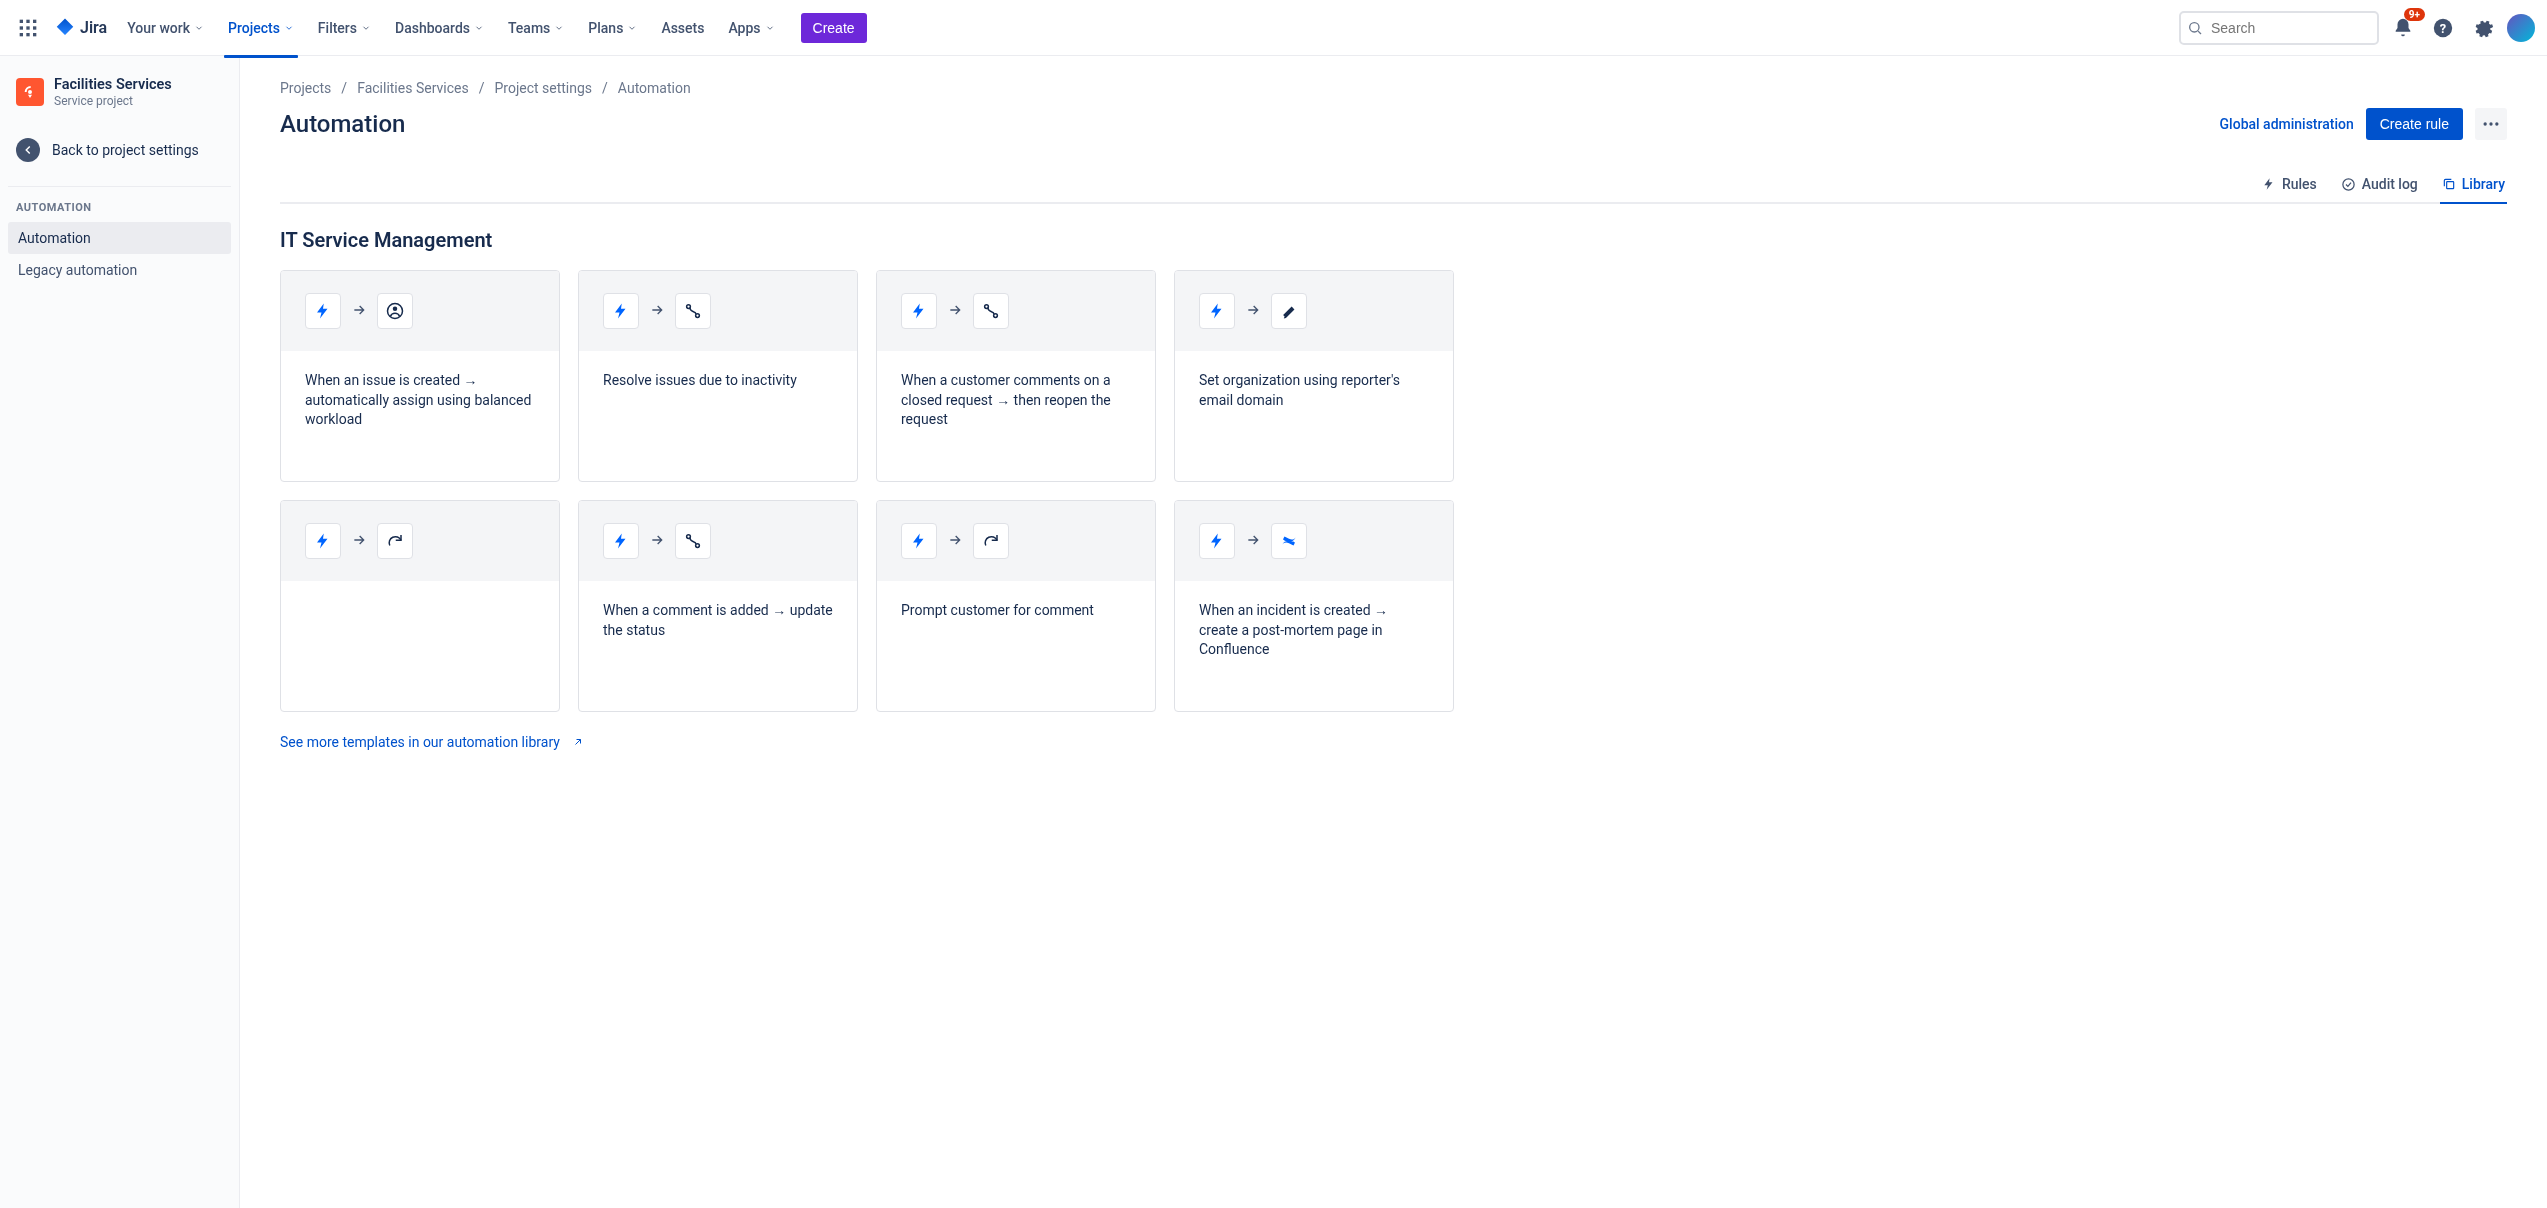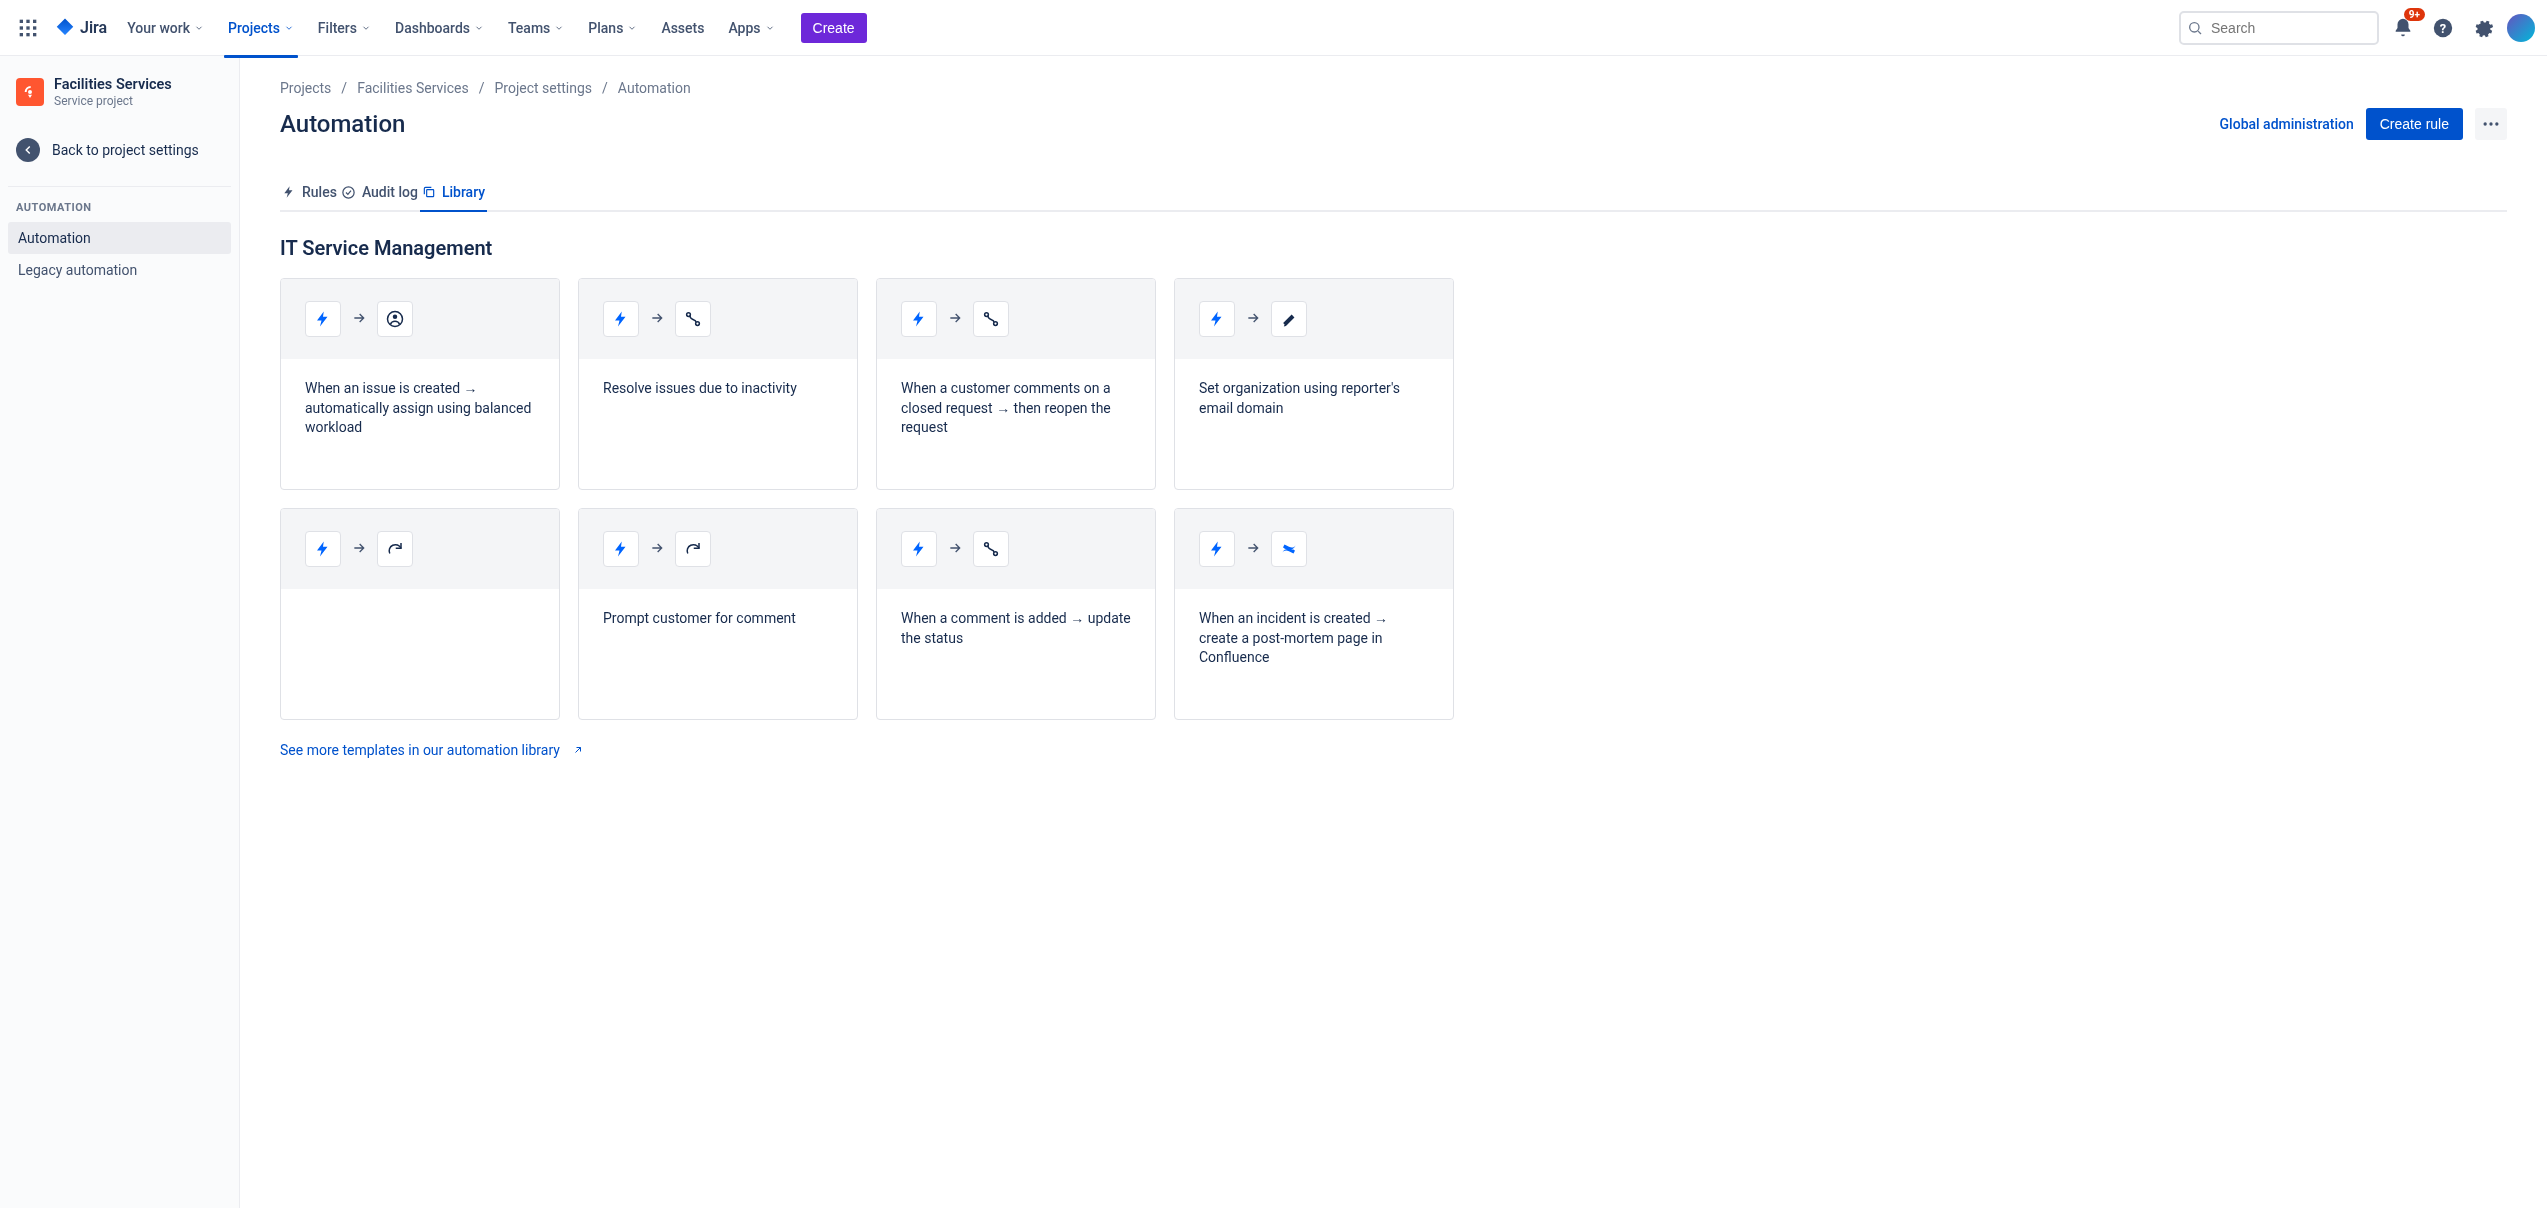--- a/index.html
+++ b/index.html
@@ -42,21 +42,21 @@
 .main { flex: 1; padding: 24px 40px; overflow-y: auto; }
 .breadcrumb { display: flex; align-items: center; gap: 10px; font-size: 14px; color: #6B778C; }
 .breadcrumb a { color: #6B778C; text-decoration: none; cursor: pointer; }
 .page-header { display: flex; align-items: center; margin-top: 12px; }
 .page-title { font-size: 24px; font-weight: 500; color: #172B4D; }
 .header-actions { margin-left: auto; display: flex; align-items: center; gap: 12px; }
 .link-action { color: #0052CC; cursor: pointer; font-weight: 500; }
 .primary-btn { background: #0052CC; color: #fff; border: none; padding: 8px 14px; border-radius: 3px; font-weight: 500; cursor: pointer; font-size: 14px; }
 .more-btn { width: 32px; height: 32px; display: flex; align-items: center; justify-content: center; cursor: pointer; border-radius: 3px; background: #F4F5F7; }
 
-.tabs { display: flex; margin-top: 36px; border-bottom: 2px solid #EBECF0; }
+.tabs { display: flex; gap: 20px; margin-top: 28px; border-bottom: 2px solid #EBECF0; justify-content: flex-end; }
 .tab { display: flex; align-items: center; gap: 6px; padding: 8px 2px 10px; cursor: pointer; color: #42526E; font-weight: 500; position: relative; }
 .tab.active { color: #0052CC; }
 .tab.active::after { content: ""; position: absolute; bottom: -2px; left: 0; right: 0; height: 2px; background: #0052CC; }
 
 .section-title { font-size: 20px; font-weight: 600; margin-top: 24px; margin-bottom: 18px; }
 
 .card-grid { display: grid; grid-template-columns: repeat(4, minmax(0, 280px)); gap: 18px; }
 .card { border: 1px solid #DFE1E6; border-radius: 4px; overflow: hidden; cursor: pointer; height: 212px; display: flex; flex-direction: column; }
 .card-top { background: #F4F5F7; padding: 22px 24px; display: flex; align-items: center; gap: 10px; }
 .card-icon-box { width: 36px; height: 36px; background: #fff; border: 1px solid #DFE1E6; border-radius: 4px; display: flex; align-items: center; justify-content: center; }
@@ -361,49 +361,49 @@
       <div class="card-icon-box">
               <svg width="18" height="18" viewBox="0 0 24 24" fill="#0065FF">
                 <path d="M13 2L4 14h6l-2 8 10-13h-6l1-7z"></path>
               </svg>
             </div>
       <div class="card-arrow"><svg width="16" height="16" viewBox="0 0 24 24" fill="none" stroke="#42526E" stroke-width="2">
                 <path d="M5 12h14M13 6l6 6-6 6"></path>
               </svg></div>
       <div class="card-icon-box">
               <svg width="18" height="18" viewBox="0 0 24 24" fill="none" stroke="#172B4D" stroke-width="2">
-                <path d="M20 11A8 8 0 105 18"></path>
-                <path d="M20 4v7h-7"></path>
-              </svg>
-            </div>
-    </div>
-    <div class="card-body">
-      <div class="card-desc">Prompt customer for comment</div>
-    </div>
-        </div>
-        <div class="card">
-    <div class="card-top">
-      <div class="card-icon-box">
-              <svg width="18" height="18" viewBox="0 0 24 24" fill="#0065FF">
-                <path d="M13 2L4 14h6l-2 8 10-13h-6l1-7z"></path>
-              </svg>
-            </div>
-      <div class="card-arrow"><svg width="16" height="16" viewBox="0 0 24 24" fill="none" stroke="#42526E" stroke-width="2">
-                <path d="M5 12h14M13 6l6 6-6 6"></path>
-              </svg></div>
-      <div class="card-icon-box">
-              <svg width="18" height="18" viewBox="0 0 24 24" fill="none" stroke="#172B4D" stroke-width="2">
                 <circle cx="6" cy="6" r="2.5"></circle>
                 <circle cx="18" cy="18" r="2.5"></circle>
                 <path d="M8 8c0 6 8 4 8 8"></path>
               </svg>
             </div>
     </div>
     <div class="card-body">
       <div class="card-desc">When a comment is added → update the status</div>
+    </div>
+        </div>
+        <div class="card">
+    <div class="card-top">
+      <div class="card-icon-box">
+              <svg width="18" height="18" viewBox="0 0 24 24" fill="#0065FF">
+                <path d="M13 2L4 14h6l-2 8 10-13h-6l1-7z"></path>
+              </svg>
+            </div>
+      <div class="card-arrow"><svg width="16" height="16" viewBox="0 0 24 24" fill="none" stroke="#42526E" stroke-width="2">
+                <path d="M5 12h14M13 6l6 6-6 6"></path>
+              </svg></div>
+      <div class="card-icon-box">
+              <svg width="18" height="18" viewBox="0 0 24 24" fill="none" stroke="#172B4D" stroke-width="2">
+                <path d="M20 11A8 8 0 105 18"></path>
+                <path d="M20 4v7h-7"></path>
+              </svg>
+            </div>
+    </div>
+    <div class="card-body">
+      <div class="card-desc">Prompt customer for comment</div>
     </div>
         </div>
         <div class="card">
     <div class="card-top">
       <div class="card-icon-box">
               <svg width="18" height="18" viewBox="0 0 24 24" fill="#0065FF">
                 <path d="M13 2L4 14h6l-2 8 10-13h-6l1-7z"></path>
               </svg>
             </div>
       <div class="card-arrow"><svg width="16" height="16" viewBox="0 0 24 24" fill="none" stroke="#42526E" stroke-width="2">

